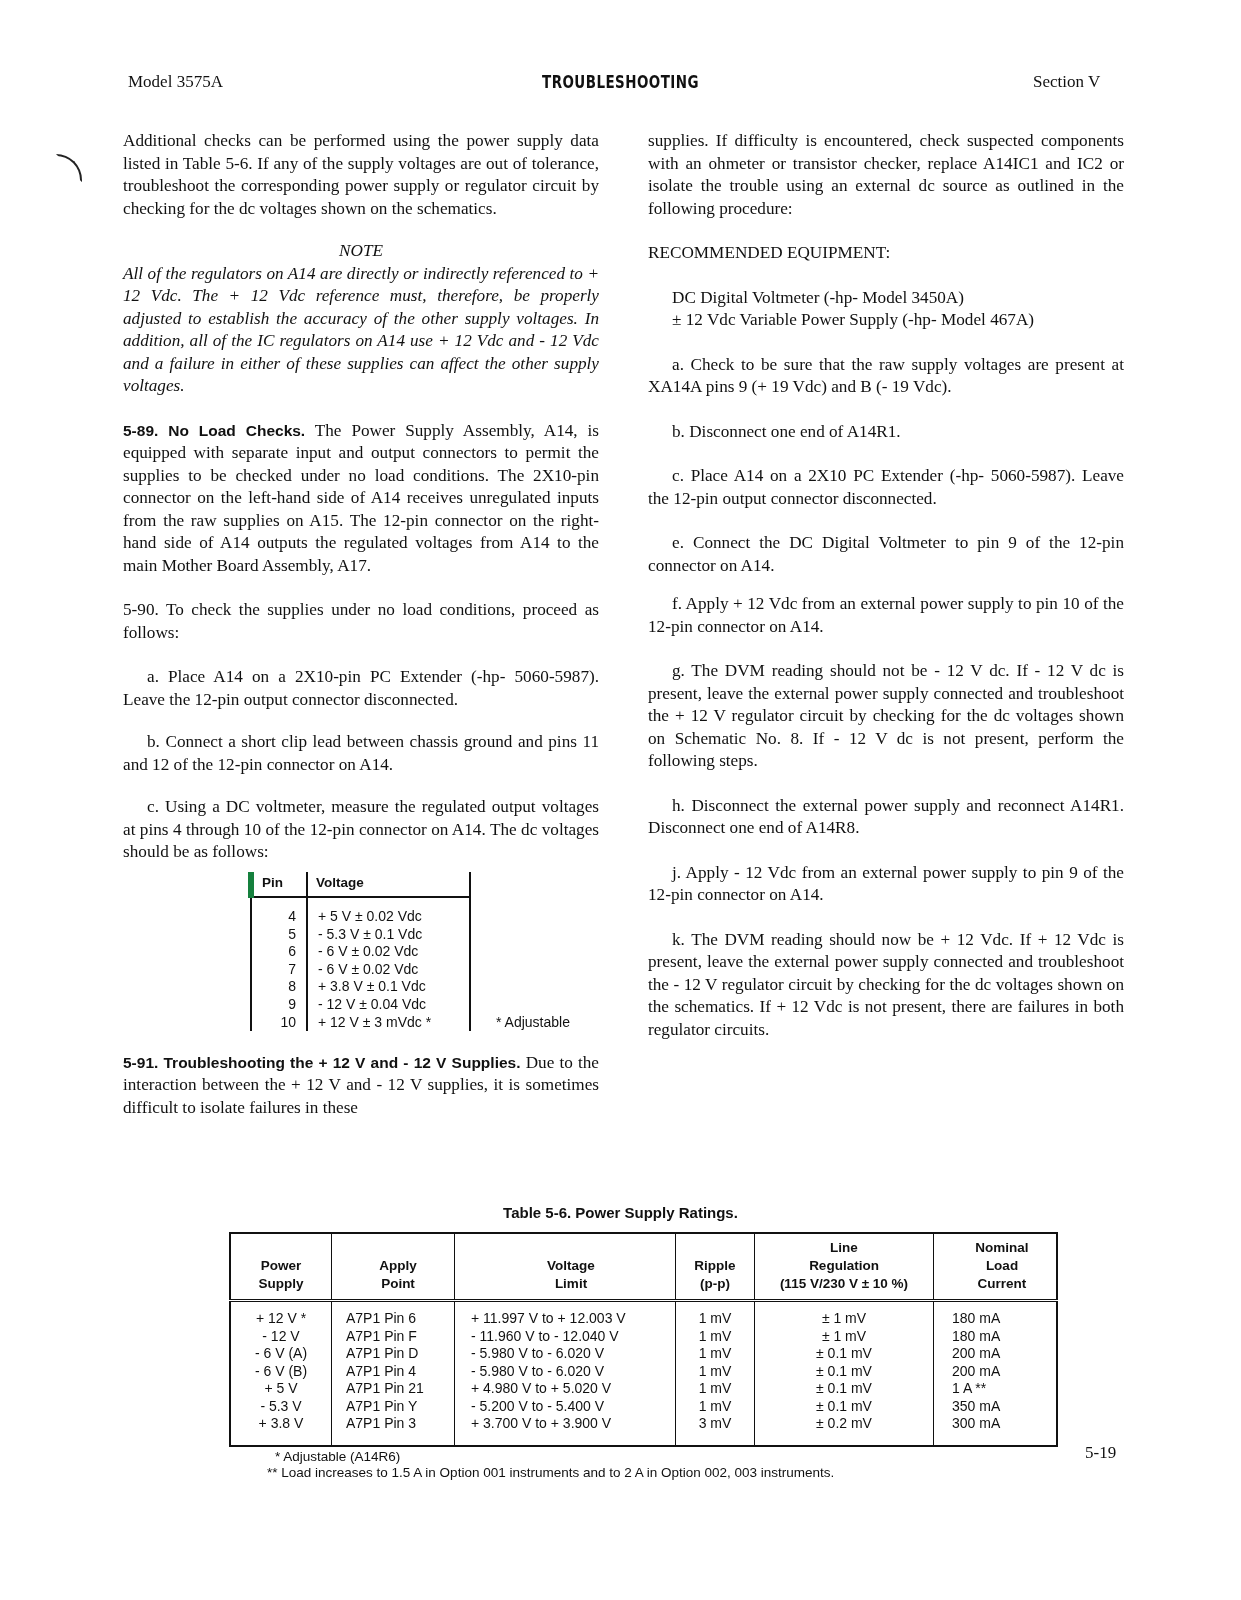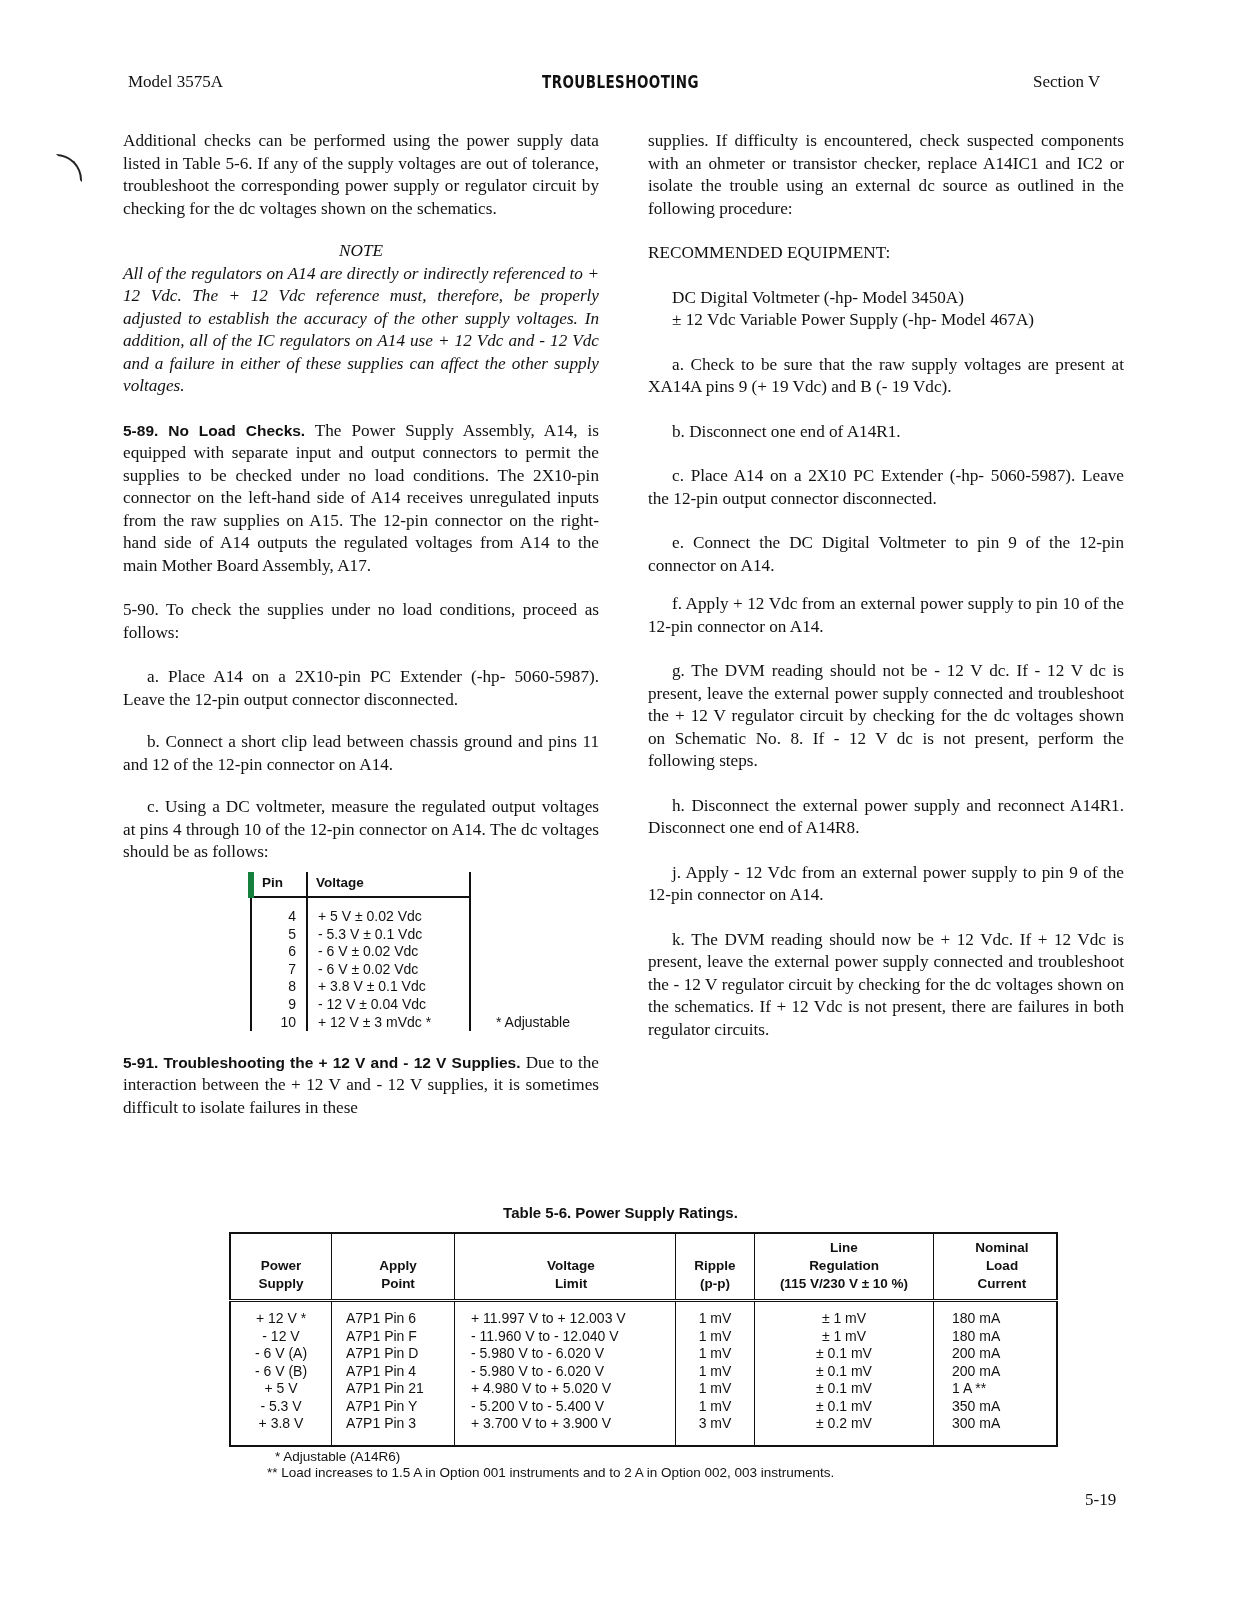--- a/index.html
+++ b/index.html
@@ -45,21 +45,21 @@
   .c-supply { width: 92px; text-align: center; }
   .c-test { width: 104px; padding-left: 14px !important; }
   .c-volt { width: 200px; padding-left: 16px !important; }
   .c-ripple { width: 70px; text-align: center; }
   .c-line { width: 170px; text-align: center; }
   .c-load { width: 100px; padding-left: 18px !important; }
 
   .foot { position: absolute; left: 243px; font-family: "Liberation Sans", "DejaVu Sans", sans-serif; font-size: 13.5px; margin-left: 32px; }
   .foot1 { top: 1449px; }
   .foot2 { top: 1465px; left: 235px; }
-  .page-num { position: absolute; left: 1085px; top: 1490px; font-size: 17px; }
+  .page-num { position: absolute; left: 1085px; top: 1443px; font-size: 17px; }
 
   .mark { position: absolute; border: 2px solid #222; border-color: #222 #222 transparent transparent; border-radius: 0 40px 0 0; }
 </style>
 </head>
 <body>
 
 <div class="hdr hdr-left">Model 3575A</div>
 <div class="hdr hdr-center">TROUBLESHOOTING</div>
 <div class="hdr hdr-right">Section V</div>
 

